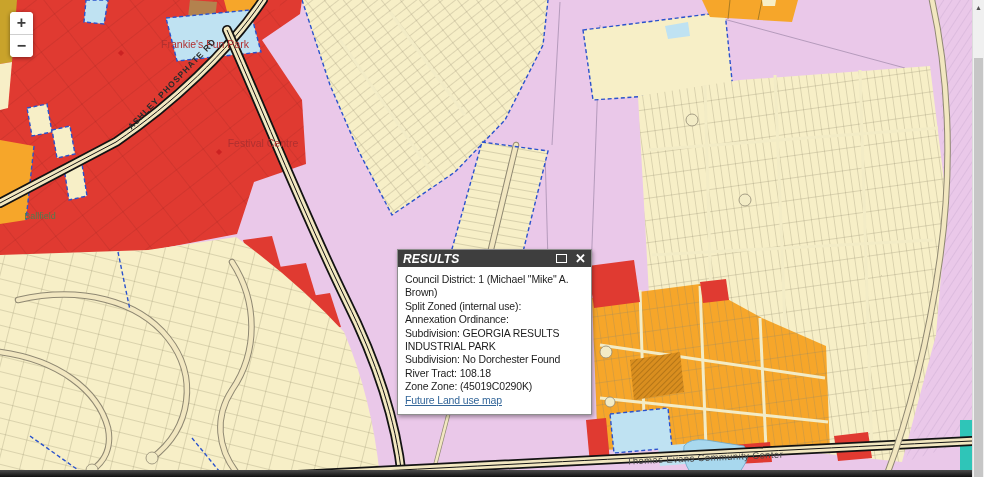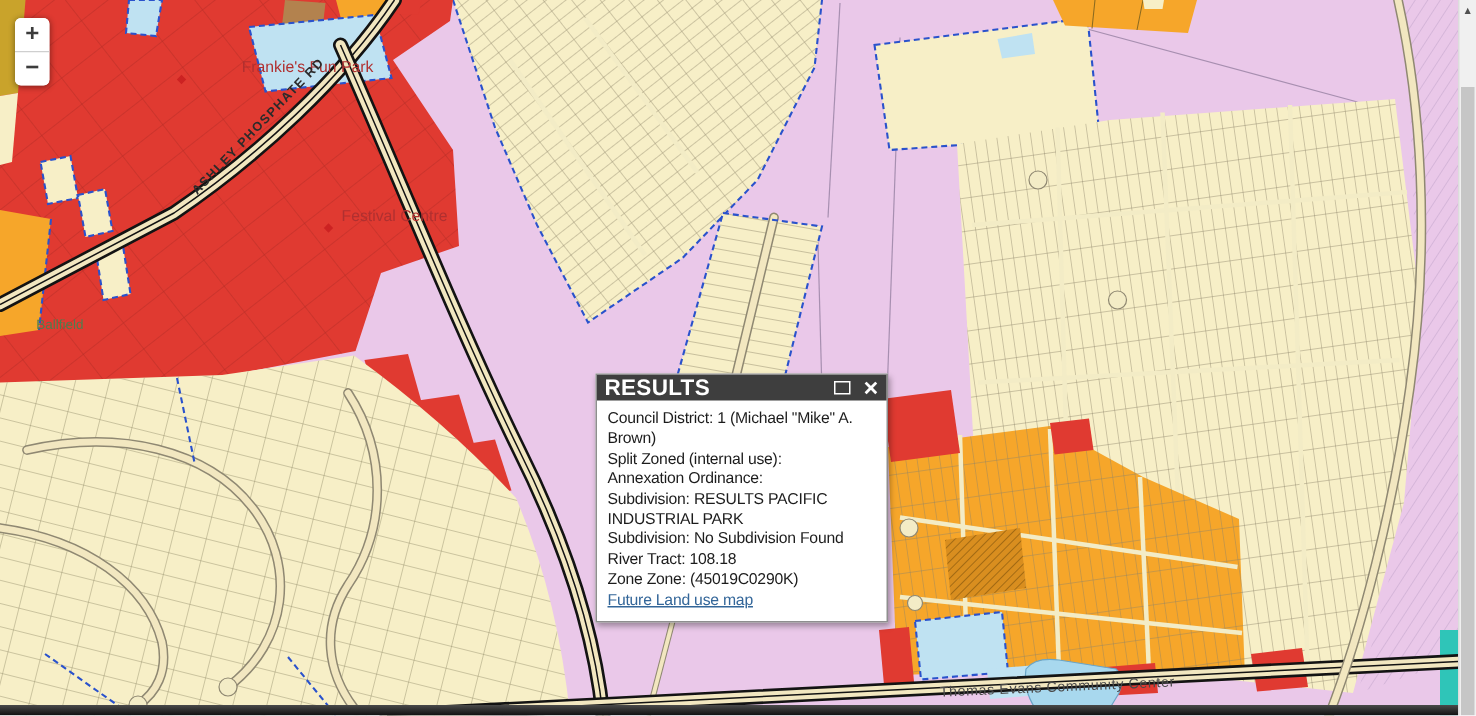--- a/index.html
+++ b/index.html
@@ -29,22 +29,22 @@
     border-radius:4px;box-shadow:0 1px 4px rgba(0,0,0,.45);overflow:hidden;}
   #zoomctl .zbtn{height:22px;line-height:21px;text-align:center;font-size:16px;
     font-weight:bold;color:#3c3c3c;cursor:pointer;background:#fff;}
   #zoomctl .zbtn:first-child{border-bottom:1px solid #cfcfcf;}
 
   
   #results{position:absolute;left:397px;top:249px;width:193px;background:#fff;
     border:1px solid #8e8e8e;box-shadow:1px 2px 4px rgba(0,0,0,.35);}
   #results .hdr{height:17px;background:var(--panel-header);display:flex;
     align-items:center;padding:0 5px;}
-  #results .hdr .ttl{flex:1;color:#fff;font-size:15px;font-weight:bold;
-    letter-spacing:.2px;}
+  #results .hdr .ttl{flex:1;color:#fff;font-size:12px;font-weight:bold;
+    letter-spacing:.2px;font-style:italic;}
   #results .hdr .maxbox{width:9px;height:7px;border:1.4px solid #fff;
     margin-right:8px;cursor:pointer;}
   #results .hdr .closex{color:#fff;font-size:13px;font-weight:bold;line-height:13px;
     cursor:pointer;}
   #results .bdy{padding:6px 6px 7px 7px;font-size:10.5px;line-height:13.4px;
     color:#1c1c1c;letter-spacing:-.15px;}
   #results .row .lbl::after{content:": ";}
   #results a{color:var(--link-blue);text-decoration:underline;cursor:pointer;}
 
   
@@ -237,22 +237,22 @@
   <div id="results">
     <div class="hdr">
       <span class="ttl">RESULTS</span>
       <span class="maxbox"></span>
       <span class="closex">✕</span>
     </div>
     <div class="bdy">
       <div class="row"><span class="lbl">Council District</span><span class="val">1 (Michael "Mike" A. Brown)</span></div>
       <div class="row"><span class="lbl">Split Zoned (internal use)</span><span class="val"></span></div>
       <div class="row"><span class="lbl">Annexation Ordinance</span><span class="val"></span></div>
-      <div class="row"><span class="lbl">Subdivision</span><span class="val">RESULTS PACIFIC INDUSTRIAL PARK</span></div>
-      <div class="row"><span class="lbl">Subdivision</span><span class="val">No Subdivision Found</span></div>
+      <div class="row"><span class="lbl">Subdivision</span><span class="val">GEORGIA RESULTS INDUSTRIAL PARK</span></div>
+      <div class="row"><span class="lbl">Subdivision</span><span class="val">No Dorchester Found</span></div>
       <div class="row"><span class="lbl">River Tract</span><span class="val">108.18</span></div>
       <div class="row"><span class="lbl">Zone Zone</span><span class="val">(45019C0290K)</span></div>
       <div><a>Future Land use map</a></div>
 
     </div>
   </div>
 
   <div id="vscroll">
     <div class="sbtn">
         <span>▲</span>

